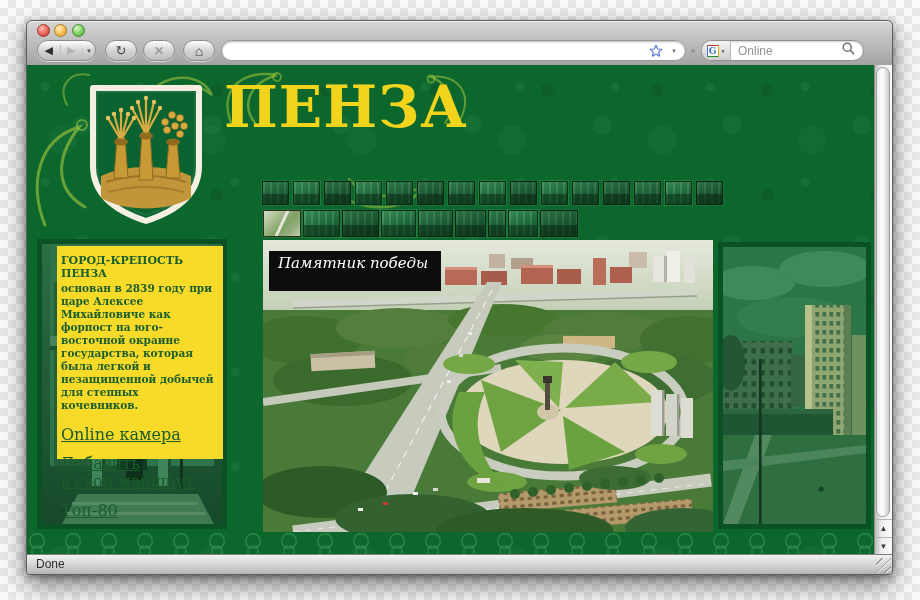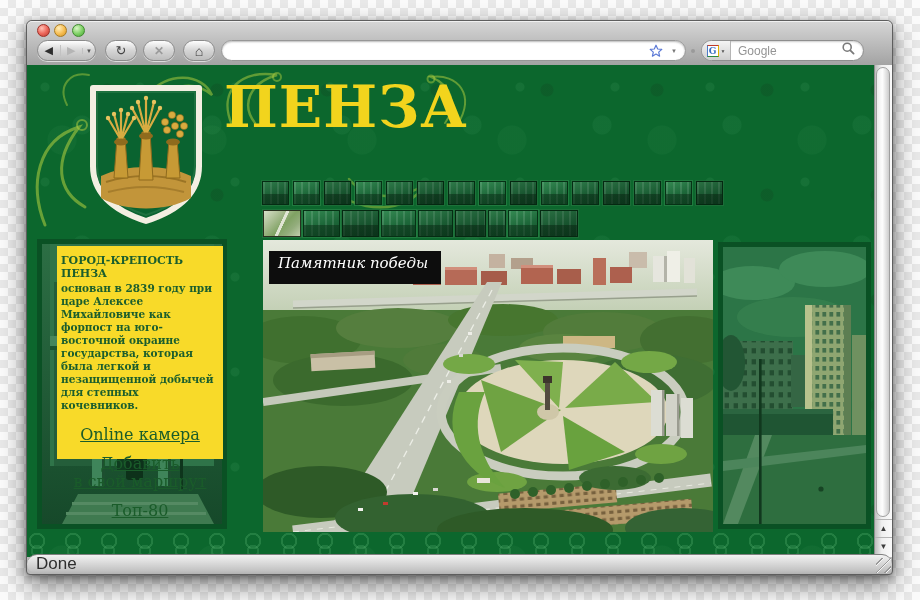--- a/index.html
+++ b/index.html
@@ -112,34 +112,34 @@
     filter:none;border:1px solid #29301f;
     background-image:
       linear-gradient(115deg, transparent 46%, rgba(240,240,230,.85) 47%, rgba(240,240,230,.85) 53%, transparent 54%),
       linear-gradient(135deg,#d7dfc9 0%,#a9bd92 30%,#7fa263 55%,#93ad7c 75%,#c2ceae 100%);
     background-size:100% 100%,100% 100%;
   }
   .main-photo{position:absolute;left:236px;top:175px;width:450px;height:292px;}
   .caption{
     position:absolute;left:6px;top:11px;background:#0d0d0d;color:#fff;
     font-family:"DejaVu Serif",serif;font-style:italic;font-size:15px;
-    padding:3px 13px 12px 9px;white-space:nowrap;
+    padding:3px 13px 19px 9px;white-space:nowrap;
   }
   .panel{position:absolute;box-sizing:border-box;border:5px solid #0a5124;}
   .panel-left{left:10px;top:174px;width:190px;height:290px;}
   .panel-right{left:691px;top:177px;width:153px;height:287px;}
   .panel svg{display:block;}
   .info-box{
     position:absolute;left:30px;top:181px;width:166px;height:213px;box-sizing:border-box;
     background:#f8da29;padding:8px 4px;color:#1b5e2d;
     font-family:"DejaVu Serif",serif;
   }
   .info-box h1{margin:0 0 2px 0;font-size:11px;line-height:13px;}
   .info-box p{margin:0;font-size:10.5px;line-height:13px;font-weight:bold;}
-  .links{margin-top:14px;text-align:center;}
+  .links{margin-top:14px;text-align:left;}
   .links a{
     display:block;color:#1a5c2a;text-decoration:underline;
     font-size:16px;line-height:18px;margin:0 0 11px 0;white-space:pre-line;cursor:pointer;
   }
   .band{
     position:absolute;left:0;top:464px;width:849px;height:28px;
     background-image:
       radial-gradient(circle at 10px 12px, rgba(90,180,115,0) 6px, rgba(90,180,115,.30) 6.5px, rgba(90,180,115,.30) 8px, rgba(90,180,115,0) 8.5px),
       radial-gradient(circle at 28px 16px, rgba(90,180,115,0) 4px, rgba(90,180,115,.25) 4.5px, rgba(90,180,115,.25) 6px, rgba(90,180,115,0) 6.5px);
     background-size:36px 28px,36px 28px;background-position:0 0,18px 6px;
@@ -158,21 +158,21 @@
   .sb-btn{
     position:absolute;left:0;width:17px;height:18px;text-align:center;
     font-size:8px;color:#3c3c3c;line-height:18px;border-top:1px solid #b5b5b5;
   }
   .sb-up{bottom:19px;}
   .sb-down{bottom:1px;}
   
   .statusbar{
     position:absolute;left:0;right:0;bottom:0;height:19px;
     background:linear-gradient(#f2f2f2,#c4c4c4 80%,#b2b2b2);
-    border-top:1px solid #7f7f7f;font-size:17px;color:#2e2e2e;line-height:18px;border-radius:10px;
+    border-top:1px solid #7f7f7f;font-size:12px;color:#2e2e2e;line-height:18px;
   }
   .statusbar .txt{padding-left:9px;}
   .grip{
     position:absolute;right:1px;bottom:1px;width:15px;height:15px;
     background:repeating-linear-gradient(135deg,transparent 0 4px,#999 4px 5px,#f5f5f5 5px 6px);
   }
 </style>
 </head>
 <body>
 
@@ -208,21 +208,21 @@
       <span class="caret"><span>▼</span></span>
     </div>
 
     <div class="dot-sep"></div>
 
     <div class="search">
       <span class="gseg">
         <span class="gbox">G</span>
         <span class="caret">▼</span>
       </span>
-      <span class="ph">Google</span>
+      <span class="ph">Online</span>
       <span class="mag">
         <svg width="15" height="15" viewBox="0 0 15 15">
             <circle cx="6.2" cy="6.2" r="4" fill="none" stroke="#7a7a7a" stroke-width="1.6"></circle>
             <line x1="9.3" y1="9.3" x2="12.6" y2="12.6" stroke="#7a7a7a" stroke-width="1.8" stroke-linecap="round"></line>
           </svg>
       </span>
     </div>
   </div>
 
   <div class="content">

